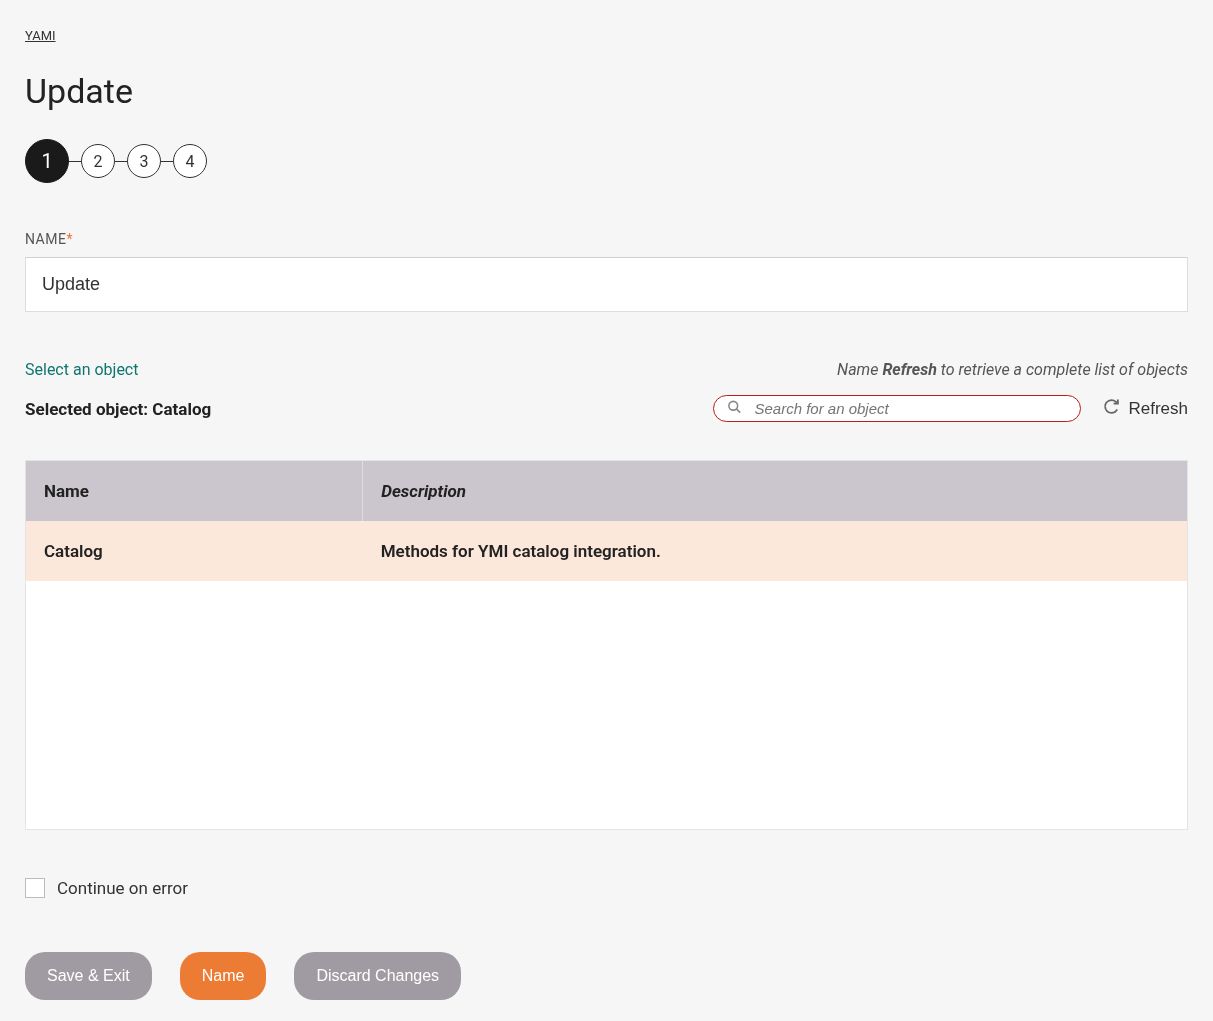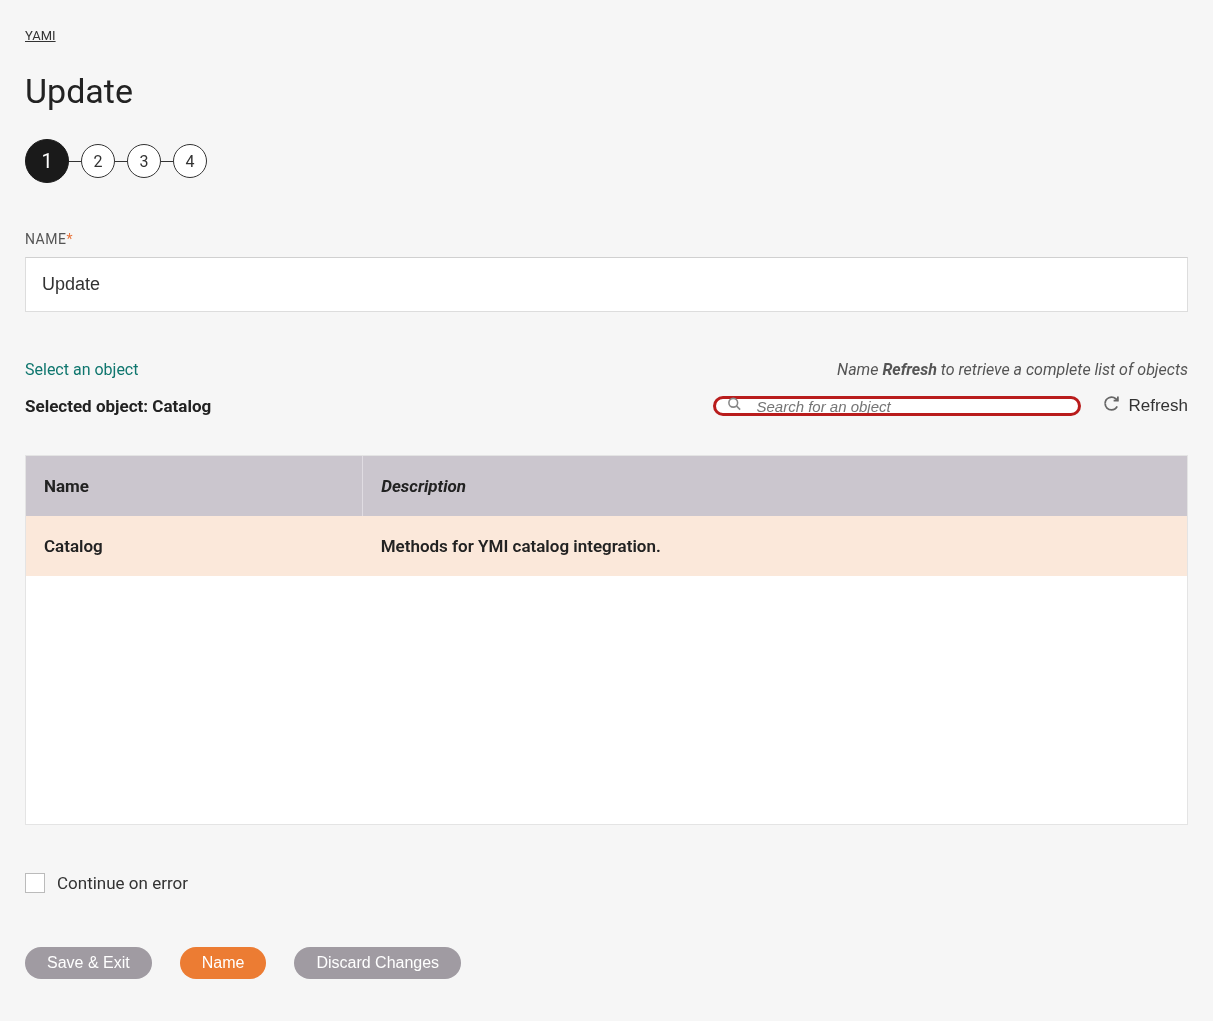--- a/index.html
+++ b/index.html
@@ -114,27 +114,27 @@
     display: flex;
     align-items: center;
     gap: 22px;
   }
   .search-wrap {
     position: relative;
     width: 368px;
   }
   .search-input {
     width: 100%;
-    height: 20px;
+    height: 27px;
     padding: 6px 12px 6px 40px;
     font-size: 15px;
     font-style: italic;
     color: #8b5cf6;
     background: #fff;
-    border: 3px solid #b91c1c;
+    border: 1px solid #b91c1c;
     border-radius: 18px;
   }
   .search-icon {
     position: absolute;
     left: 14px;
     top: 50%;
     transform: translateY(-50%);
     color: #888;
   }
   .refresh-btn {
@@ -195,21 +195,21 @@
   }
   .checkbox-label {
     font-size: 17px;
     color: #333;
   }
   .footer-buttons {
     display: flex;
     gap: 28px;
   }
   .btn {
-    padding: 7px 22px;
+    padding: 15px 22px;
     border-radius: 20px;
     border: none;
     font-size: 16px;
     cursor: pointer;
     color: #fff;
   }
   .btn-grey { background: #a09ba2; }
   .btn-orange { background: #ec7c33; }
 </style>
 </head>

